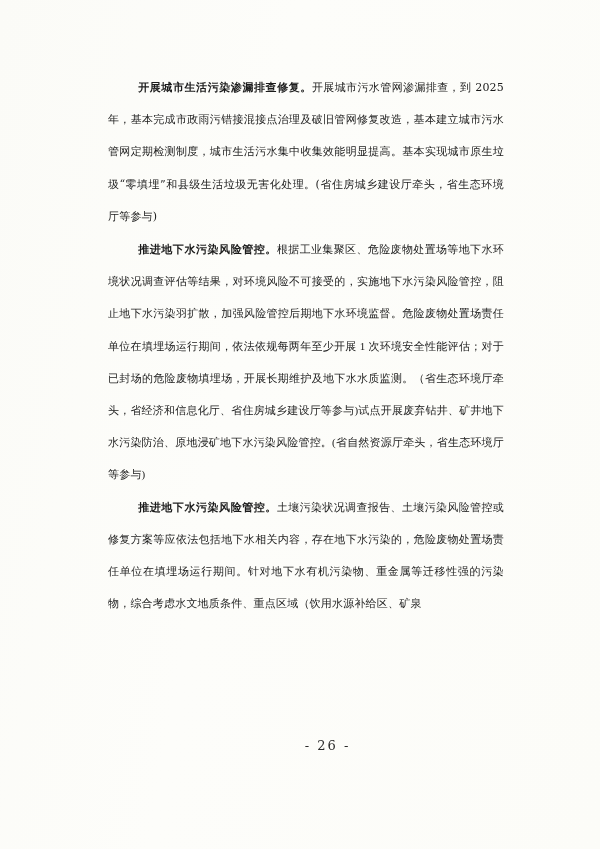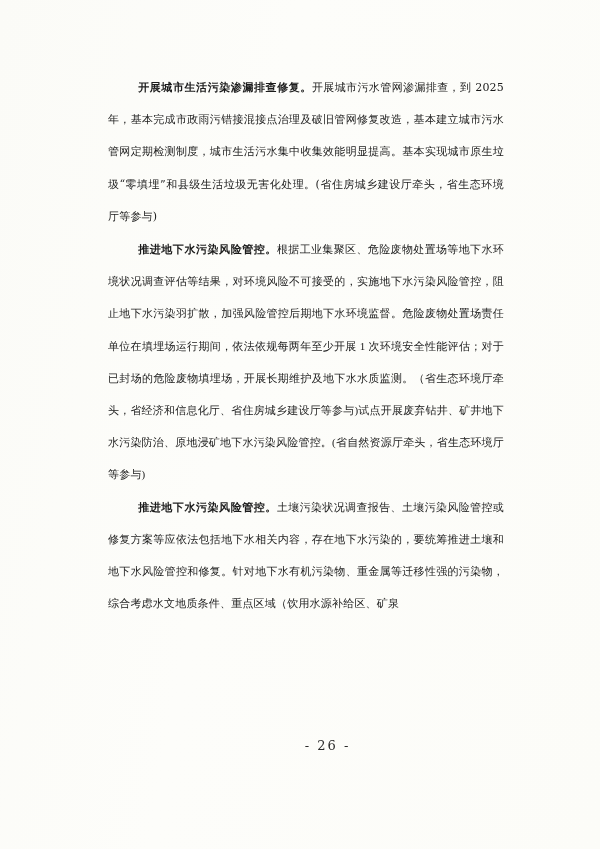--- a/index.html
+++ b/index.html
@@ -75,19 +75,19 @@
 
     <p class="para">
       <span class="indent"></span><span class="lead">开展城市生活污染渗漏排查修复。</span><span>开展城市污水管网渗漏排查，到 2025 年，基本完成市政雨污错接混接点治理及破旧管网修复改造，基本建立城市污水管网定期检测制度，城市生活污水集中收集效能明显提高。基本实现城市原生垃圾“零填埋”和县级生活垃圾无害化处理。(省住房城乡建设厅牵头，省生态环境厅等参与)</span>
     </p>
 
     <p class="para">
       <span class="indent"></span><span class="lead">推进地下水污染风险管控。</span><span>根据工业集聚区、危险废物处置场等地下水环境状况调查评估等结果，对环境风险不可接受的，实施地下水污染风险管控，阻止地下水污染羽扩散，加强风险管控后期地下水环境监督。危险废物处置场责任单位在填埋场运行期间，依法依规每两年至少开展 1 次环境安全性能评估；对于已封场的危险废物填埋场，开展长期维护及地下水水质监测。（省生态环境厅牵头，省经济和信息化厅、省住房城乡建设厅等参与)试点开展废弃钻井、矿井地下水污染防治、原地浸矿地下水污染风险管控。(省自然资源厅牵头，省生态环境厅等参与)</span>
     </p>
 
     <p class="para">
-      <span class="indent"></span><span class="lead">推进地下水污染风险管控。</span><span>土壤污染状况调查报告、土壤污染风险管控或修复方案等应依法包括地下水相关内容，存在地下水污染的，要统筹推进土壤和地下水风险管控和修复。针对地下水有机污染物、重金属等迁移性强的污染物，综合考虑水文地质条件、重点区域（饮用水源补给区、矿泉</span>
+      <span class="indent"></span><span class="lead">推进地下水污染风险管控。</span><span>土壤污染状况调查报告、土壤污染风险管控或修复方案等应依法包括地下水相关内容，存在地下水污染的，危险废物处置场责任单位在填埋场运行期间。针对地下水有机污染物、重金属等迁移性强的污染物，综合考虑水文地质条件、重点区域（饮用水源补给区、矿泉</span>
     </p>
 
   </div>
 
   <div class="footer">- 26 -</div>
 </div>
 
 </body></html>

